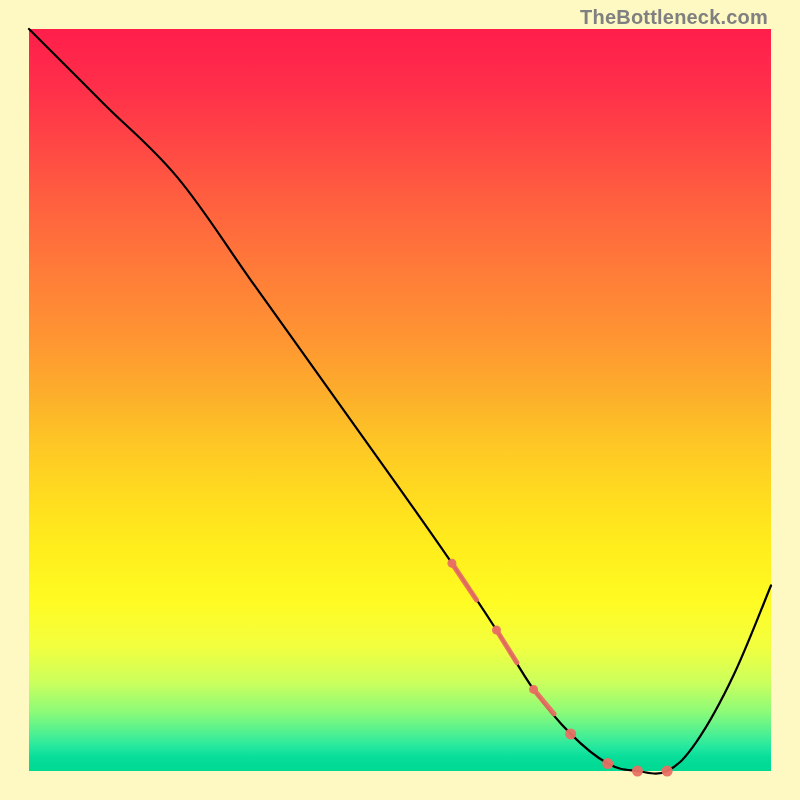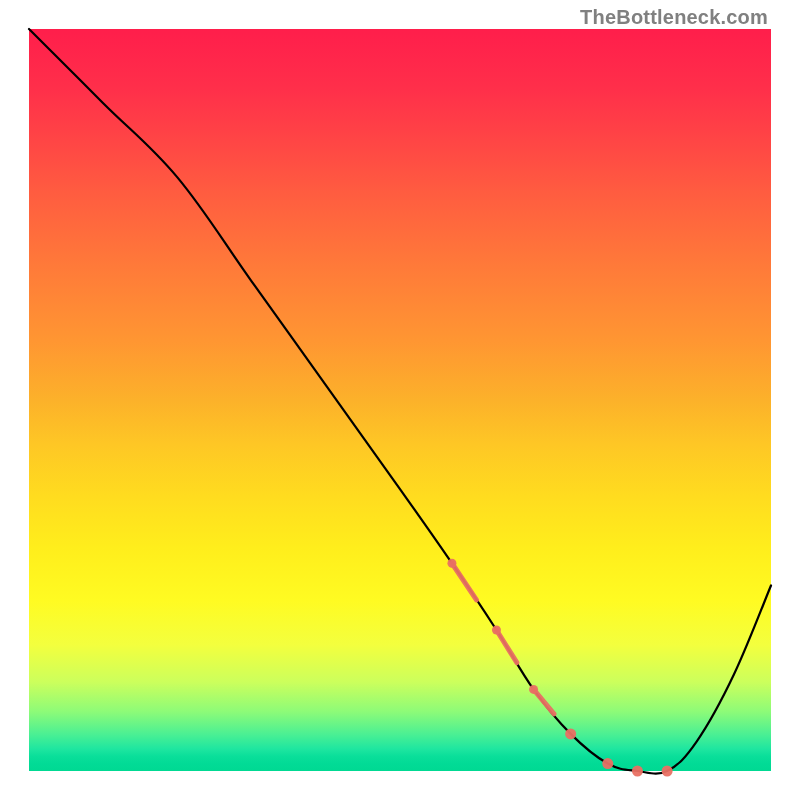--- a/index.html
+++ b/index.html
@@ -8,21 +8,21 @@
     width: 800px;
     height: 800px;
     background: #000;
     overflow: hidden;
     font-family: Arial, Helvetica, sans-serif;
   }
   .frame {
     position: relative;
     width: 800px;
     height: 800px;
-    background: #ffffff;
+    background: #fef9c3;
   }
   .plot {
     position: absolute;
     left: 29px;
     top: 29px;
     width: 742px;
     height: 742px;
     
     background: linear-gradient(to bottom,
       #ff1e4b 0%,

